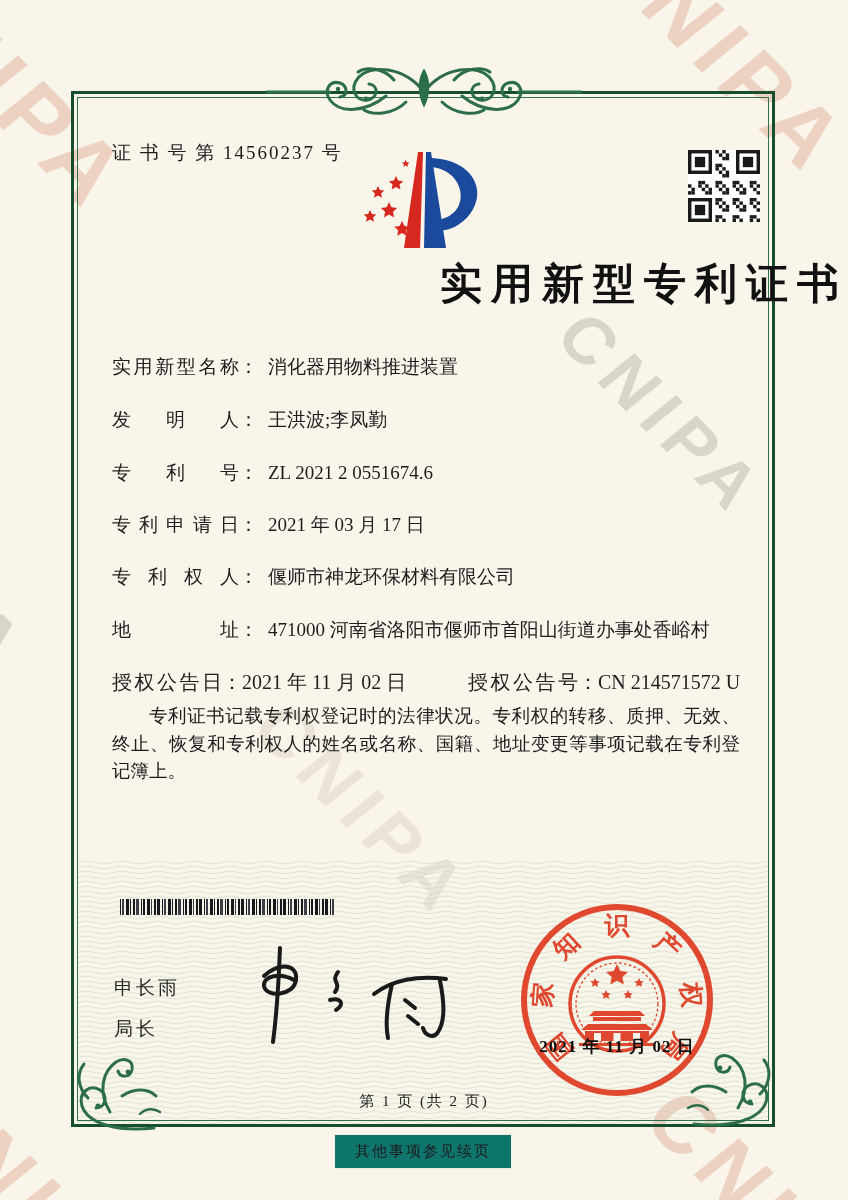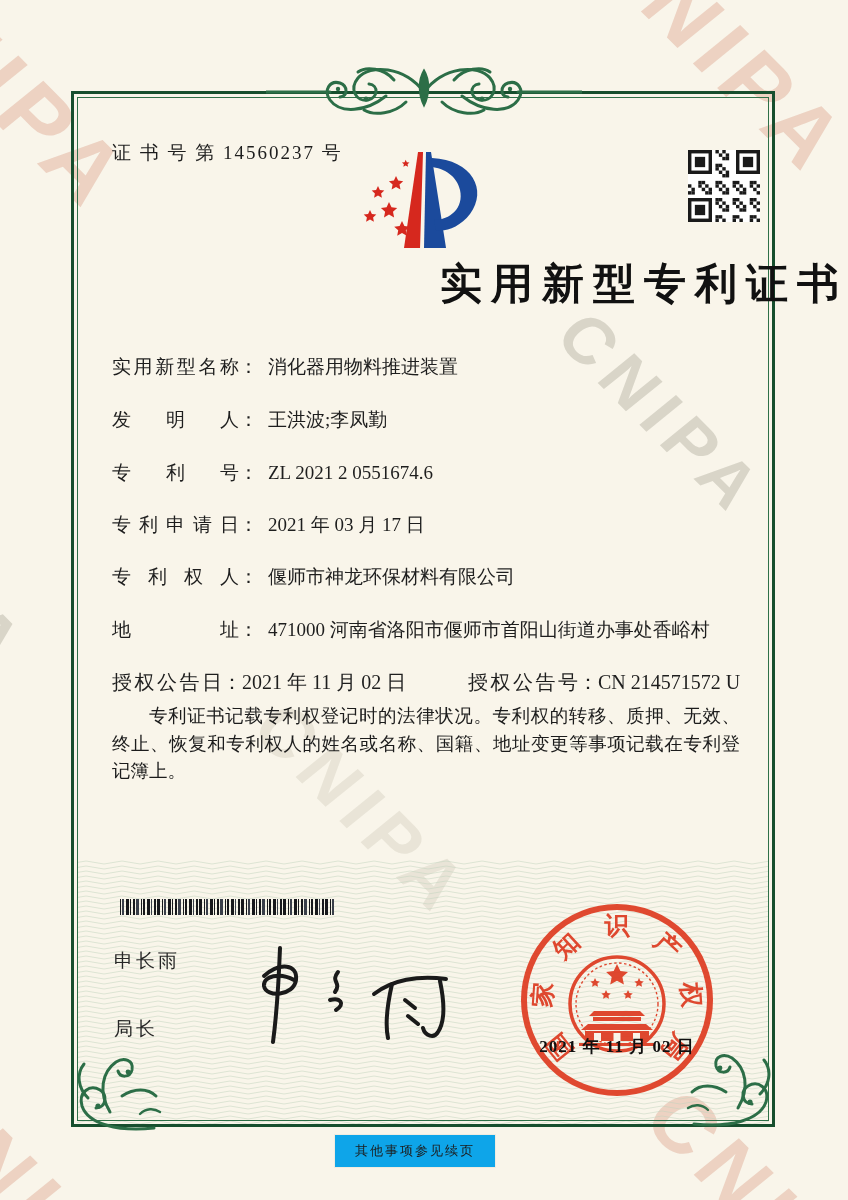--- a/index.html
+++ b/index.html
@@ -77,38 +77,38 @@
   .body-text{
     position:absolute;left:112px;top:703px;width:628px;
     font-size:18.5px;line-height:27.5px;text-align:justify;
     color:#1c1c1c;
   }
   .body-text p{margin:0;text-indent:2em;}
   
   .barcode{position:absolute;left:120px;top:899px;width:218px;height:16px;}
   
   .officer-title{position:absolute;left:114px;top:972px;font-size:19px;letter-spacing:3px;margin-top:44px;}
-  .officer-name{position:absolute;left:114px;top:948px;font-size:19px;letter-spacing:3px;}
+  .officer-name{position:absolute;left:114px;top:975px;font-size:19px;letter-spacing:3px;}
   .signature{position:absolute;left:242px;top:942px;width:220px;height:105px;}
   
   .seal{position:absolute;left:517px;top:900px;width:200px;height:200px;}
   .seal-date{
     position:absolute;left:512px;top:1035px;width:210px;
     text-align:center;font-size:17px;font-weight:bold;color:#101010;
     letter-spacing:1px;
   }
   
   .page-info{
     position:absolute;left:0;top:1092px;width:848px;text-align:center;
     font-size:15px;letter-spacing:2px;color:#222;
   }
   .cont-note{
     position:absolute;left:334px;top:1134px;
-    background:#0ea5e9;border:1px solid #f0ece0;
-    padding:7px 20px;font-size:13px;letter-spacing:2px;color:#1c1c1c;
+    background:#0f766e;border:1px solid #f0ece0;
+    padding:7px 20px;font-size:15px;letter-spacing:2px;color:#1c1c1c;
   }
 </style>
 </head>
 <body>
 
 <div class="page">
 
   <span class="wm wm1">CNIPA</span>
   <span class="wm wm2">CNIPA</span>
   <span class="wm wm3">CNIPA</span>
@@ -439,15 +439,16 @@
         <text transform="translate(100,100) rotate(-86) translate(0,-66)" text-anchor="middle">家</text>
         <text transform="translate(100,100) rotate(-43) translate(0,-66)" text-anchor="middle">知</text>
         <text transform="translate(100,100) rotate(0) translate(0,-66)" text-anchor="middle">识</text>
         <text transform="translate(100,100) rotate(43) translate(0,-66)" text-anchor="middle">产</text>
         <text transform="translate(100,100) rotate(86) translate(0,-66)" text-anchor="middle">权</text>
         <text transform="translate(100,100) rotate(129) translate(0,-66)" text-anchor="middle">局</text>
       </g>
   </svg>
   <div class="seal-date">2021 年 11 月 02 日</div>
 
+  <div class="page-info">第 1 页 (共 2 页)</div>
   <div class="cont-note">其他事项参见续页</div>
 
 </div>
 
 </body></html>

